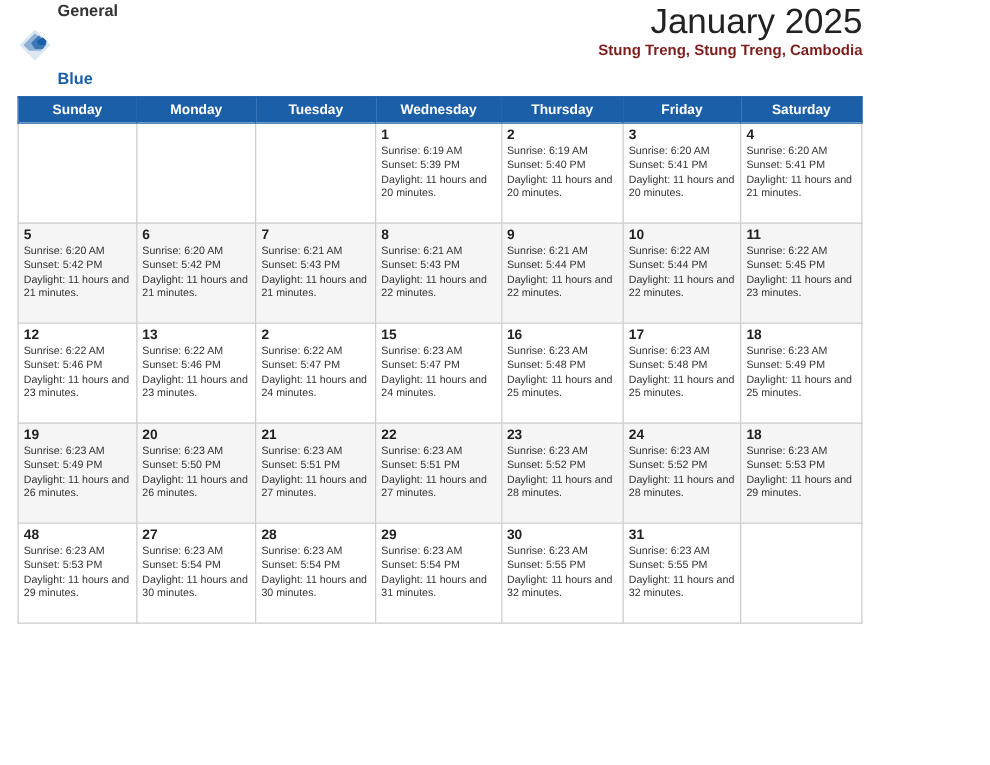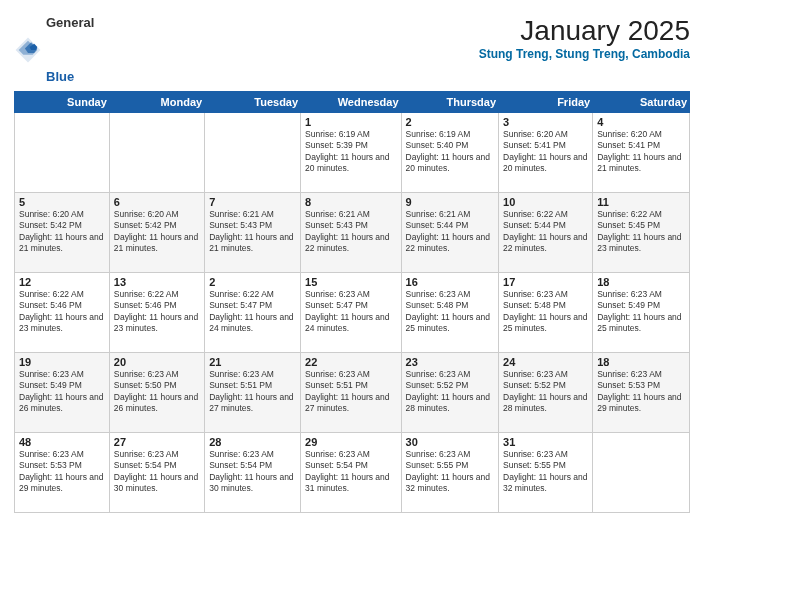--- a/index.html
+++ b/index.html
@@ -7,21 +7,21 @@
       font-family: Arial, sans-serif;
       background: #fff;
       width: 792px;
       height: 612px;
       overflow: hidden;
     }
     .page {
       width: 704px;
       height: 612px;
       background: #fff;
-      padding: 16px 14px 10px 14px;
+      padding: 2px 14px 10px 14px;
     }
     .header {
       display: flex;
       justify-content: space-between;
       align-items: flex-start;
       margin-bottom: 6px;
     }
     .logo {
       display: flex;
       align-items: center;
@@ -52,33 +52,33 @@
     }
     .month-title {
       font-size: 28px;
       font-weight: normal;
       color: #222;
       line-height: 1.1;
     }
     .subtitle {
       font-size: 12px;
       font-weight: bold;
-      color: #0369a1;
+      color: #7f1d1d;
     }
     .calendar {
       width: 100%;
       border-collapse: collapse;
       border: 1px solid #aaa;
     }
     .calendar th {
       background: #1a5fa8;
       color: #fff;
       font-size: 11px;
       font-weight: bold;
-      text-align: right;
+      text-align: center;
       padding: 4px 2px;
       border: 1px solid #1a5fa8;
     }
     .calendar td {
       vertical-align: top;
       border: 1px solid #ccc;
       padding: 3px 4px;
       width: 113px;
       height: 80px;
       background: #fff;

